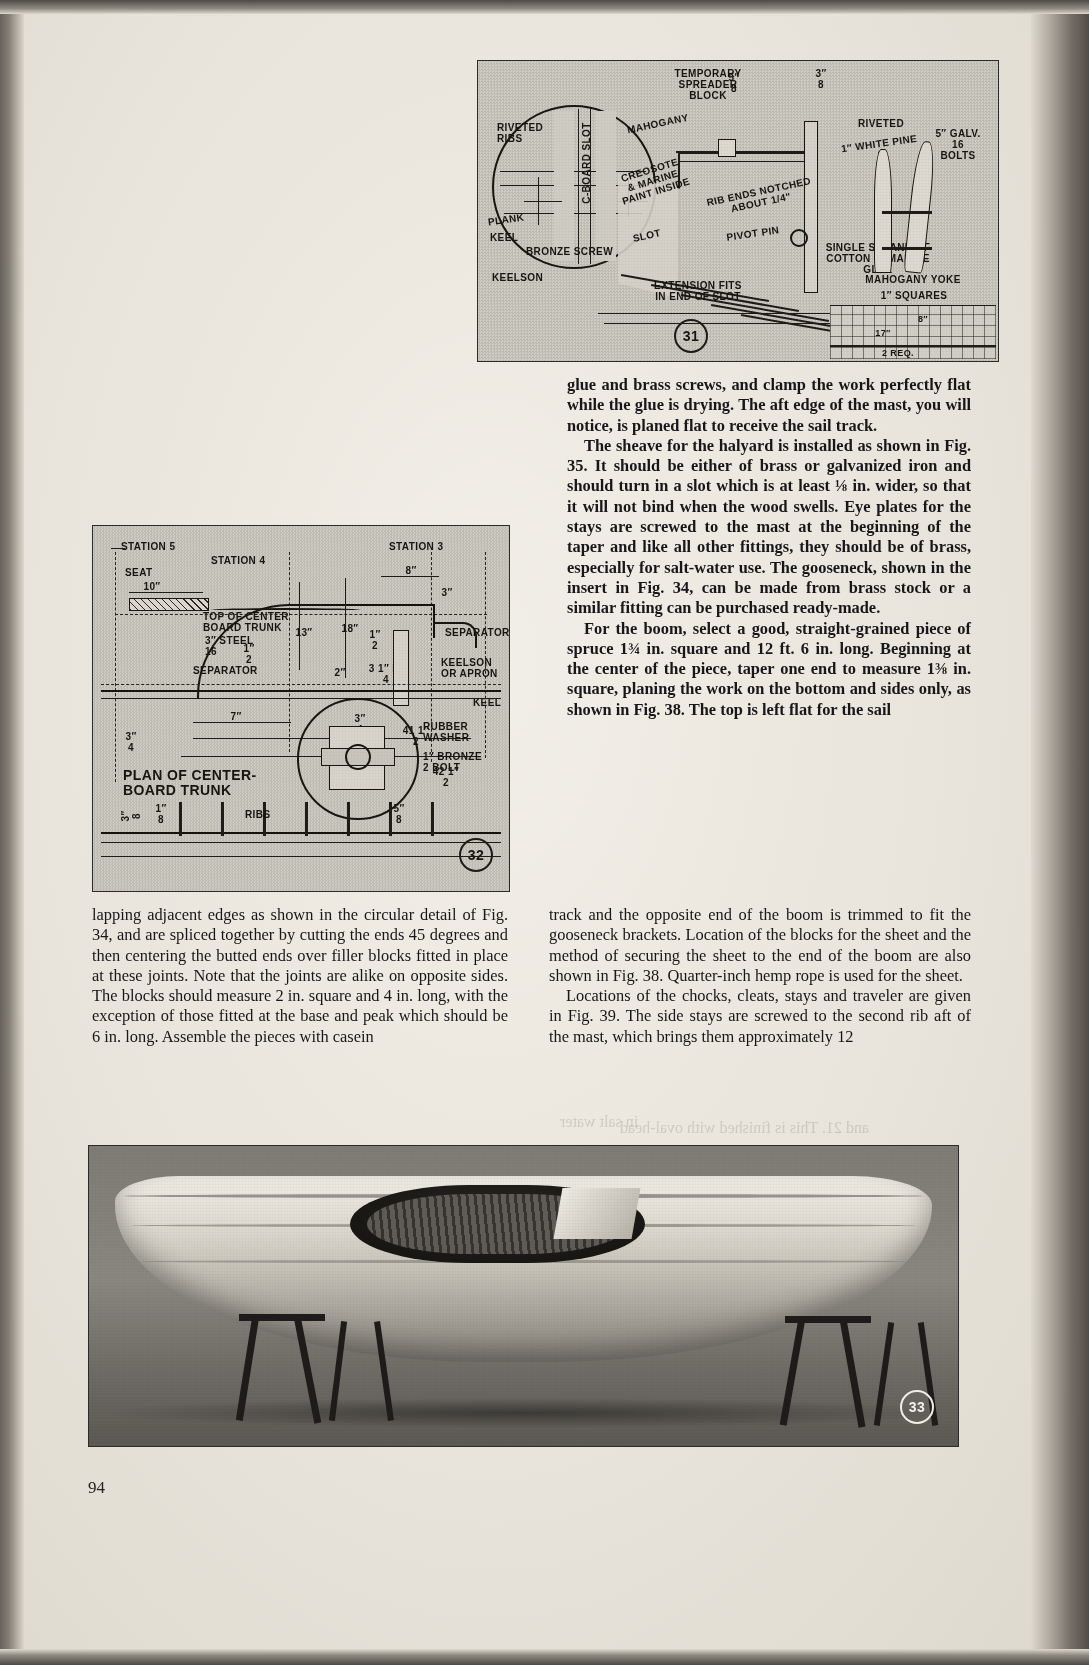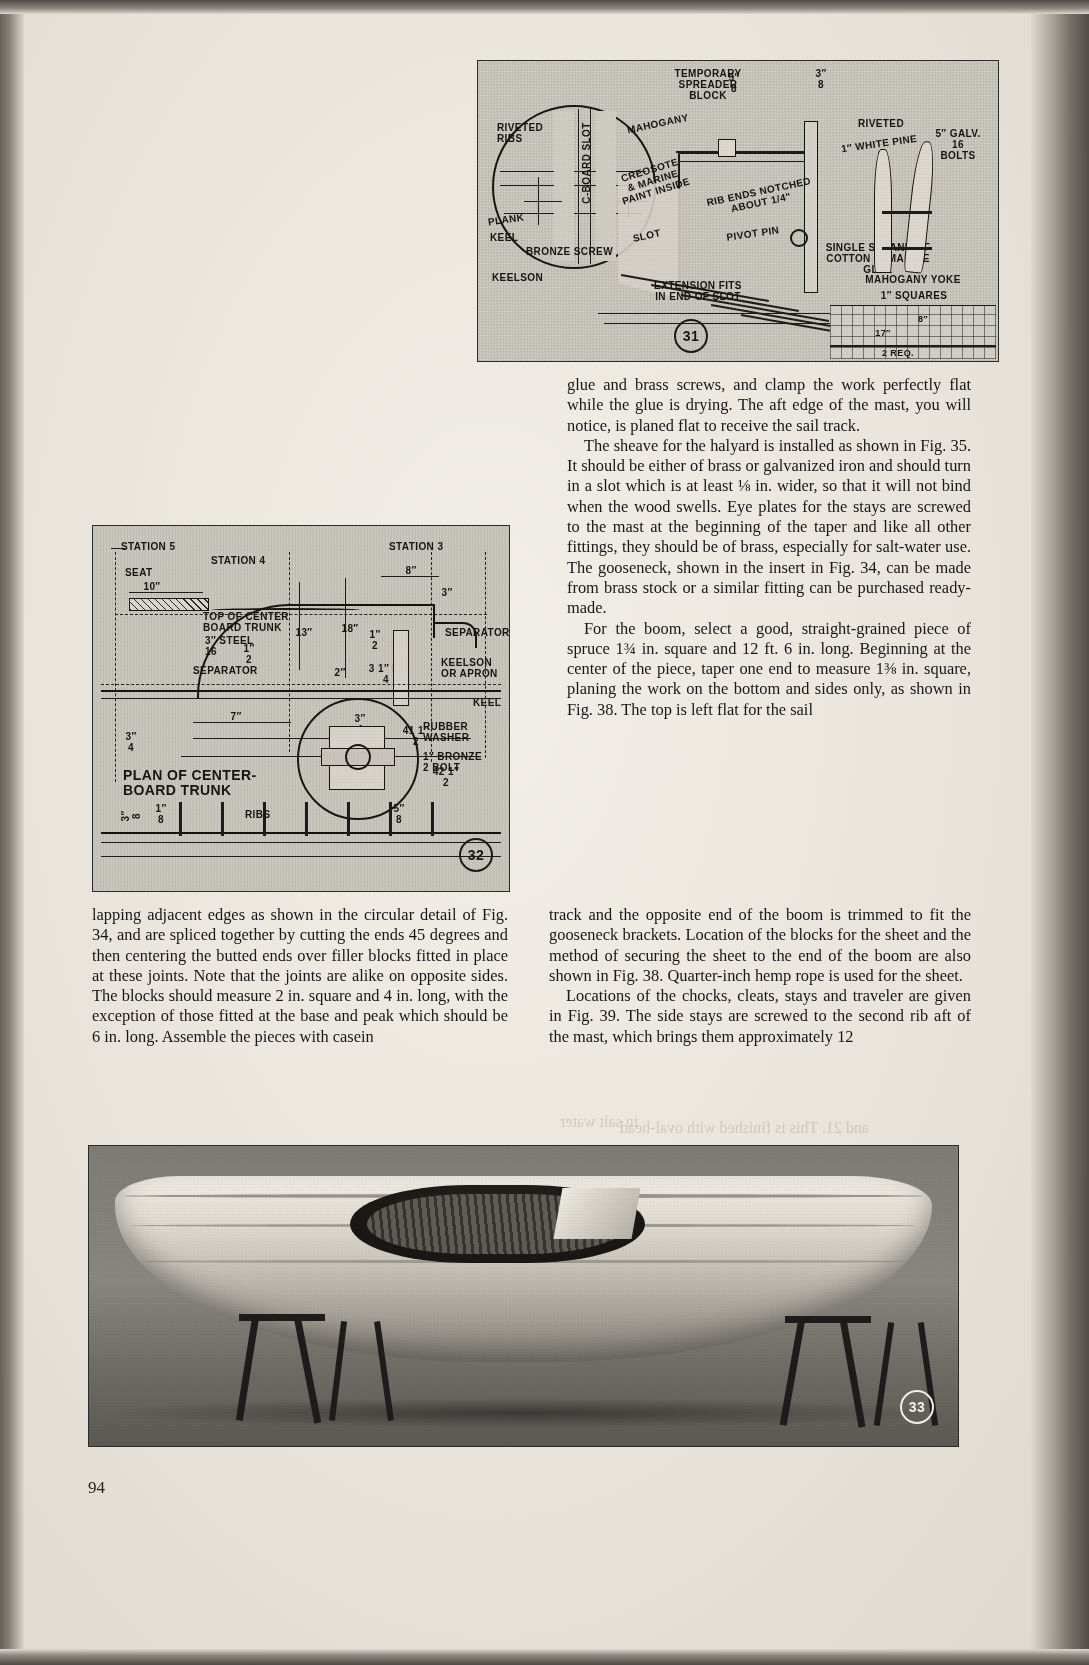--- a/index.html
+++ b/index.html
@@ -151,21 +151,21 @@
   .col{
     position:absolute;
     font-family:"Liberation Serif", serif;
     font-size:16.4px;line-height:20.3px;color:#17161a;
     text-align:justify;text-justify:inter-word;
     -webkit-hyphens:none;hyphens:none;
   }
   .col p{margin:0;text-indent:17px;}
   .col p.noindent{text-indent:0;}
 
-  #col-right-top{left:567px;top:375px;width:404px;}
+  #col-right-top{left:567px;top:375px;width:404px;font-weight:bold;}
   #col-left-bottom{left:92px;top:905px;width:416px;}
   #col-right-bottom{left:549px;top:905px;width:422px;}
 
   #page-number{
     position:absolute;left:88px;top:1478px;
     font-family:"Liberation Serif", serif;font-size:17px;color:#24231f;
   }
 
   
   .ghost{

